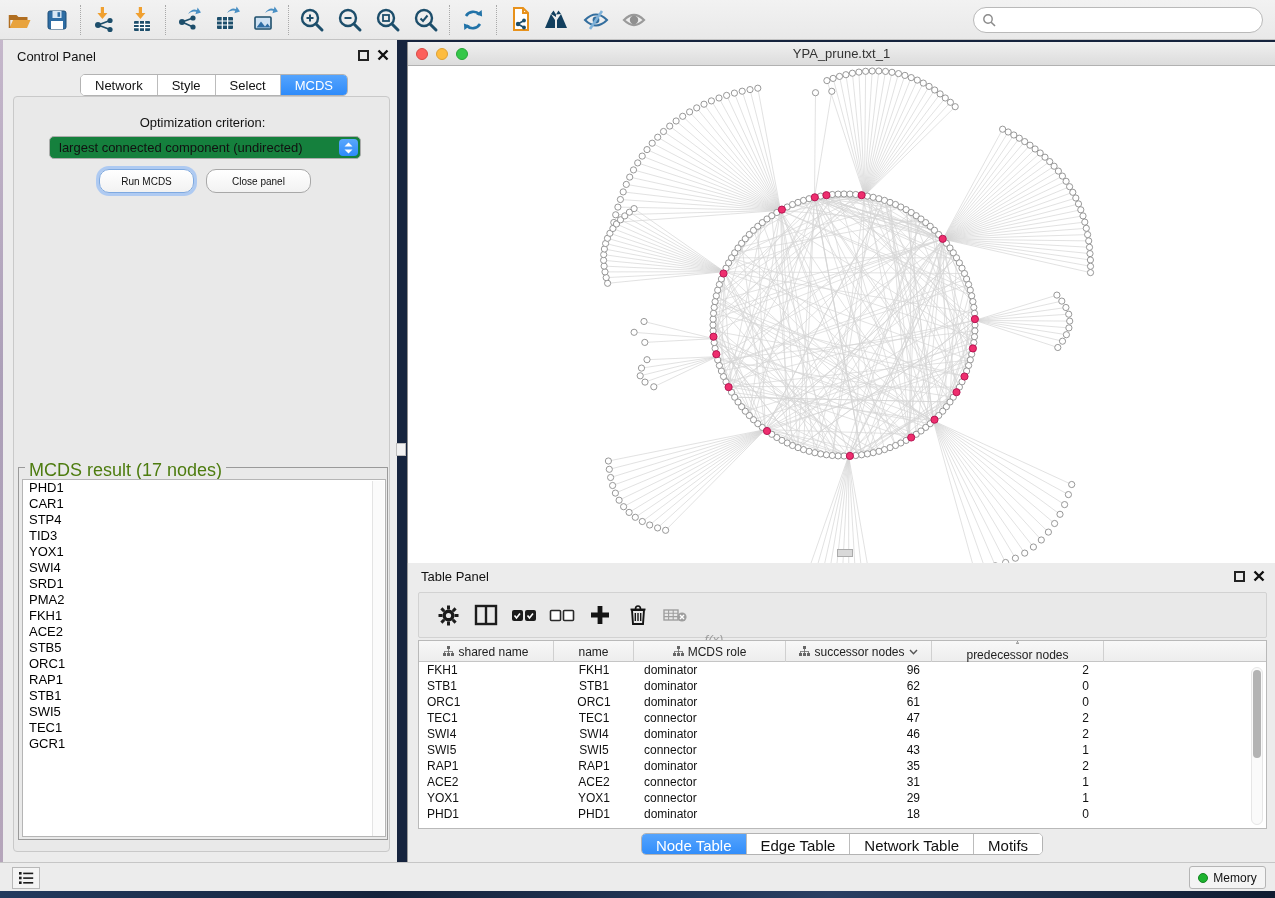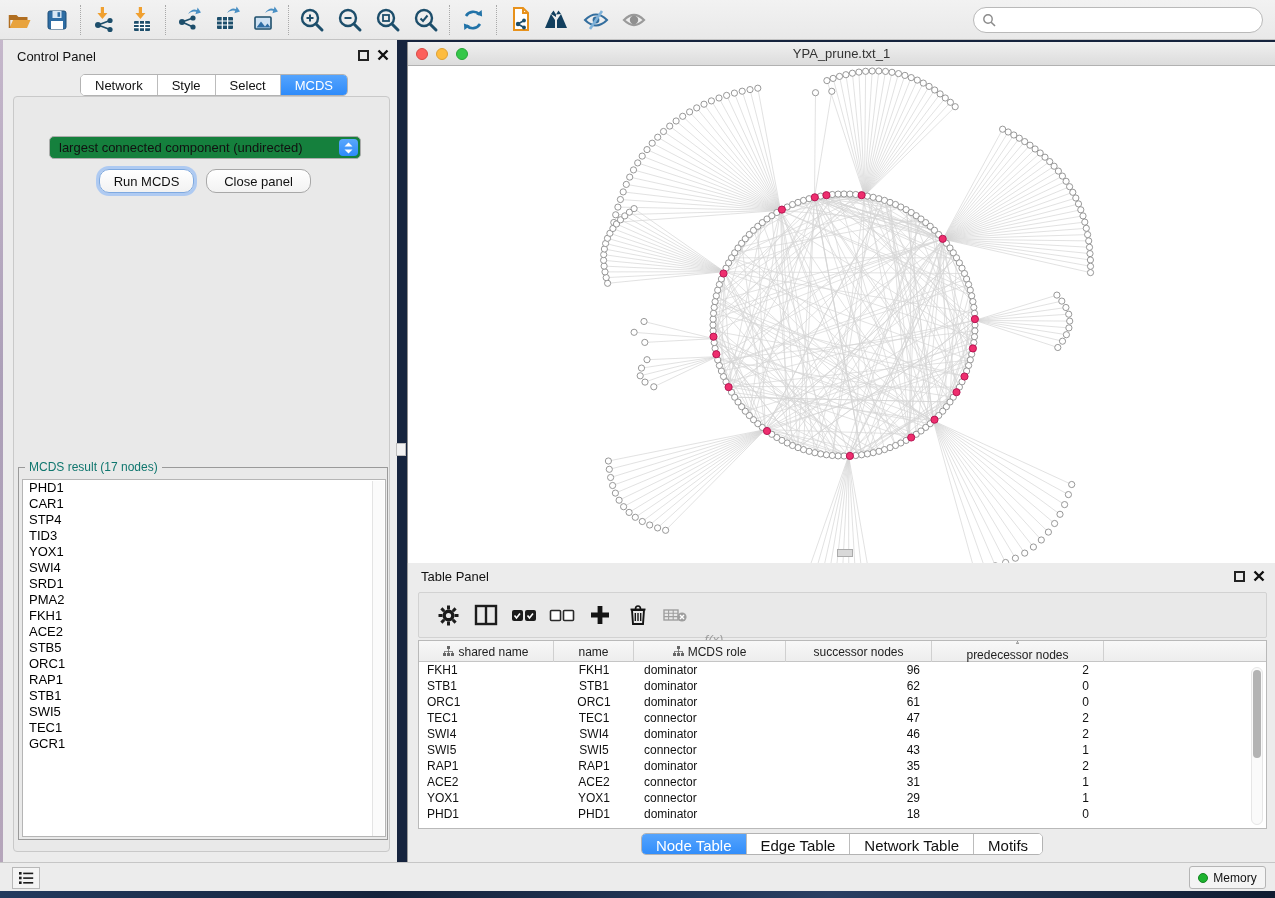--- a/index.html
+++ b/index.html
@@ -44,29 +44,29 @@
   #cp-inner { left:10px; top:56px; width:377px; height:756px; background:#e9e9e9;
      border:1px solid #c9c9c9; border-radius:4px; }
   #opt-label { left:0; top:18px; width:377px; text-align:center; font-size:13px; color:#111; }
   #opt-select { left:35px; top:39px; width:312px; height:23px; background:#15803d;
      border:1px solid #acacac; border-radius:5px; display:flex; align-items:center;
      font-size:13px; color:#111; padding-left:9px; }
   #opt-stepper { position:absolute; right:2px; top:2px; width:19px; height:17px; border-radius:4px;
      background:linear-gradient(#5aa7fd,#2e8bfa); display:flex; flex-direction:column;
      align-items:center; justify-content:center; gap:2px; }
   .push-btn { position:absolute; height:24px; background:linear-gradient(#ffffff,#f2f2f2);
-     border:1px solid #a8a8a8; border-radius:10px; font-size:13px; color:#111;
+     border:1px solid #a8a8a8; border-radius:10px; font-size:10px; color:#111;
      display:flex; align-items:center; justify-content:center; }
   #run-btn { left:85px; top:72px; width:95px; border-color:#7ea9e0;
      box-shadow:0 0 0 3px rgba(125,177,250,.55); }
   #closepanel-btn { left:192px; top:72px; width:105px; }
 
   #mcds-group { left:4px; top:370px; width:370px; height:373px; border:1px solid #9a9a9a; }
   #mcds-legend { position:absolute; left:6px; top:-8px; background:#e9e9e9; padding:0 4px;
-     font-size:12px; color:#0f766e; }
+     font-size:18px; color:#4d7c0f; }
   #mcds-list { position:absolute; left:3px; top:11px; width:364px; height:358px; background:#fff;
      border:1px solid #b5b5b5; overflow:hidden; }
   .result-item { font-size:13px; line-height:16px; padding-left:6px; color:#000; }
   #mcds-scroll { position:absolute; right:1px; top:1px; width:12px; height:356px;
      background:#fbfbfb; border-left:1px solid #e4e4e4; }
 
   
   #net-window { left:407px; top:42px; width:868px; height:521px; background:#fff;
      border-left:1px solid #8f8f8f; }
   #net-titlebar { position:absolute; left:0; top:0; width:100%; height:24px;
@@ -271,20 +271,21 @@
         <path d="M1.5 1.5 L10.5 10.5 M10.5 1.5 L1.5 10.5" stroke="#111" stroke-width="2.4"></path>
       </svg>
     </div>
     <div id="cp-tabs" class="seg-tabs">
         <div class="seg">Network</div>
         <div class="seg">Style</div>
         <div class="seg">Select</div>
         <div class="seg selected">MCDS</div>
       </div>
     <div id="cp-inner" class="abs">
+      <div id="opt-label" class="abs">Optimization criterion:</div>
       <div id="opt-select" class="abs">
         <span>largest connected component (undirected)</span>
         <span id="opt-stepper">
           <svg width="9" height="5" viewBox="0 0 9 5">
               <path d="M0.5 4.5 L4.5 0.5 L8.5 4.5 z" fill="#fff"></path>
             </svg>
           <svg width="9" height="5" viewBox="0 0 9 5">
               <path d="M0.5 0.5 L4.5 4.5 L8.5 0.5 z" fill="#fff"></path>
             </svg>
         </span>
@@ -1102,21 +1103,21 @@
               <g fill="#666">
                 <rect x="4" y="0" width="3" height="3"></rect>
                 <rect x="0" y="7" width="3" height="3"></rect>
                 <rect x="4" y="7" width="3" height="3"></rect>
                 <rect x="8" y="7" width="3" height="3"></rect>
                 <path d="M5.2 3 h0.8 v2.6 h-0.8z M1.2 5 h8.6 v0.8 H1.2z M1.2 5 h0.8 v2 h-0.8z M5.2 5 h0.8 v2 h-0.8z M9 5 h0.8 v2 h-0.8z"></path>
               </g>
             </svg>
             <span>MCDS role</span>
           </div>
-          <div class="hcell" style="width: 146px; flex-direction: column;">
+          <div class="hcell" style="width: 146px;">
             <svg width="11" height="11" viewBox="0 0 11 11">
               <g fill="#666">
                 <rect x="4" y="0" width="3" height="3"></rect>
                 <rect x="0" y="7" width="3" height="3"></rect>
                 <rect x="4" y="7" width="3" height="3"></rect>
                 <rect x="8" y="7" width="3" height="3"></rect>
                 <path d="M5.2 3 h0.8 v2.6 h-0.8z M1.2 5 h8.6 v0.8 H1.2z M1.2 5 h0.8 v2 h-0.8z M5.2 5 h0.8 v2 h-0.8z M9 5 h0.8 v2 h-0.8z"></path>
               </g>
             </svg>
             <span>successor nodes</span>

